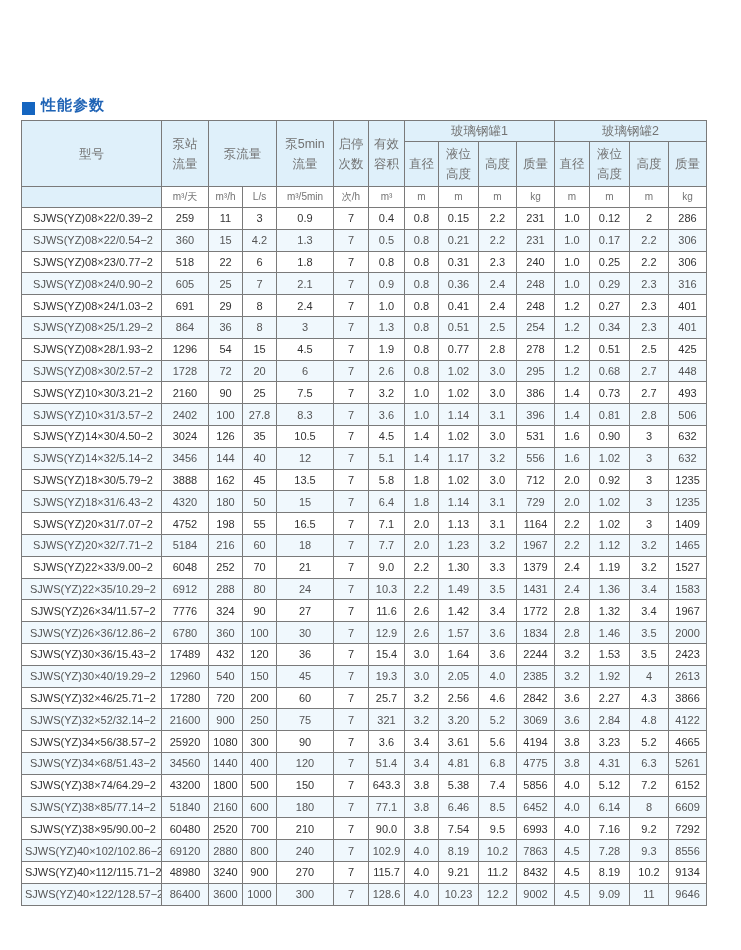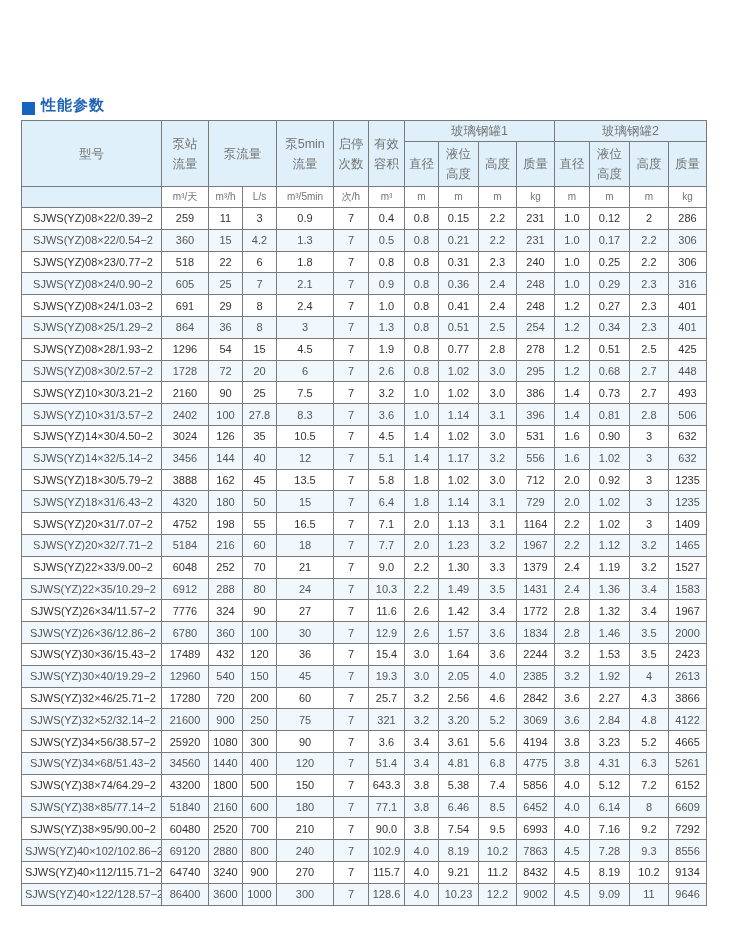--- a/index.html
+++ b/index.html
@@ -589,21 +589,21 @@
         <td>8.19</td>
         <td>10.2</td>
         <td>7863</td>
         <td>4.5</td>
         <td>7.28</td>
         <td>9.3</td>
         <td>8556</td>
       </tr>
       <tr>
         <td class="model">SJWS(YZ)40×112/115.71−2</td>
-        <td>64740</td>
+        <td>48980</td>
         <td>3240</td>
         <td>900</td>
         <td>270</td>
         <td>7</td>
         <td>115.7</td>
         <td>4.0</td>
         <td>9.21</td>
         <td>11.2</td>
         <td>8432</td>
         <td>4.5</td>

